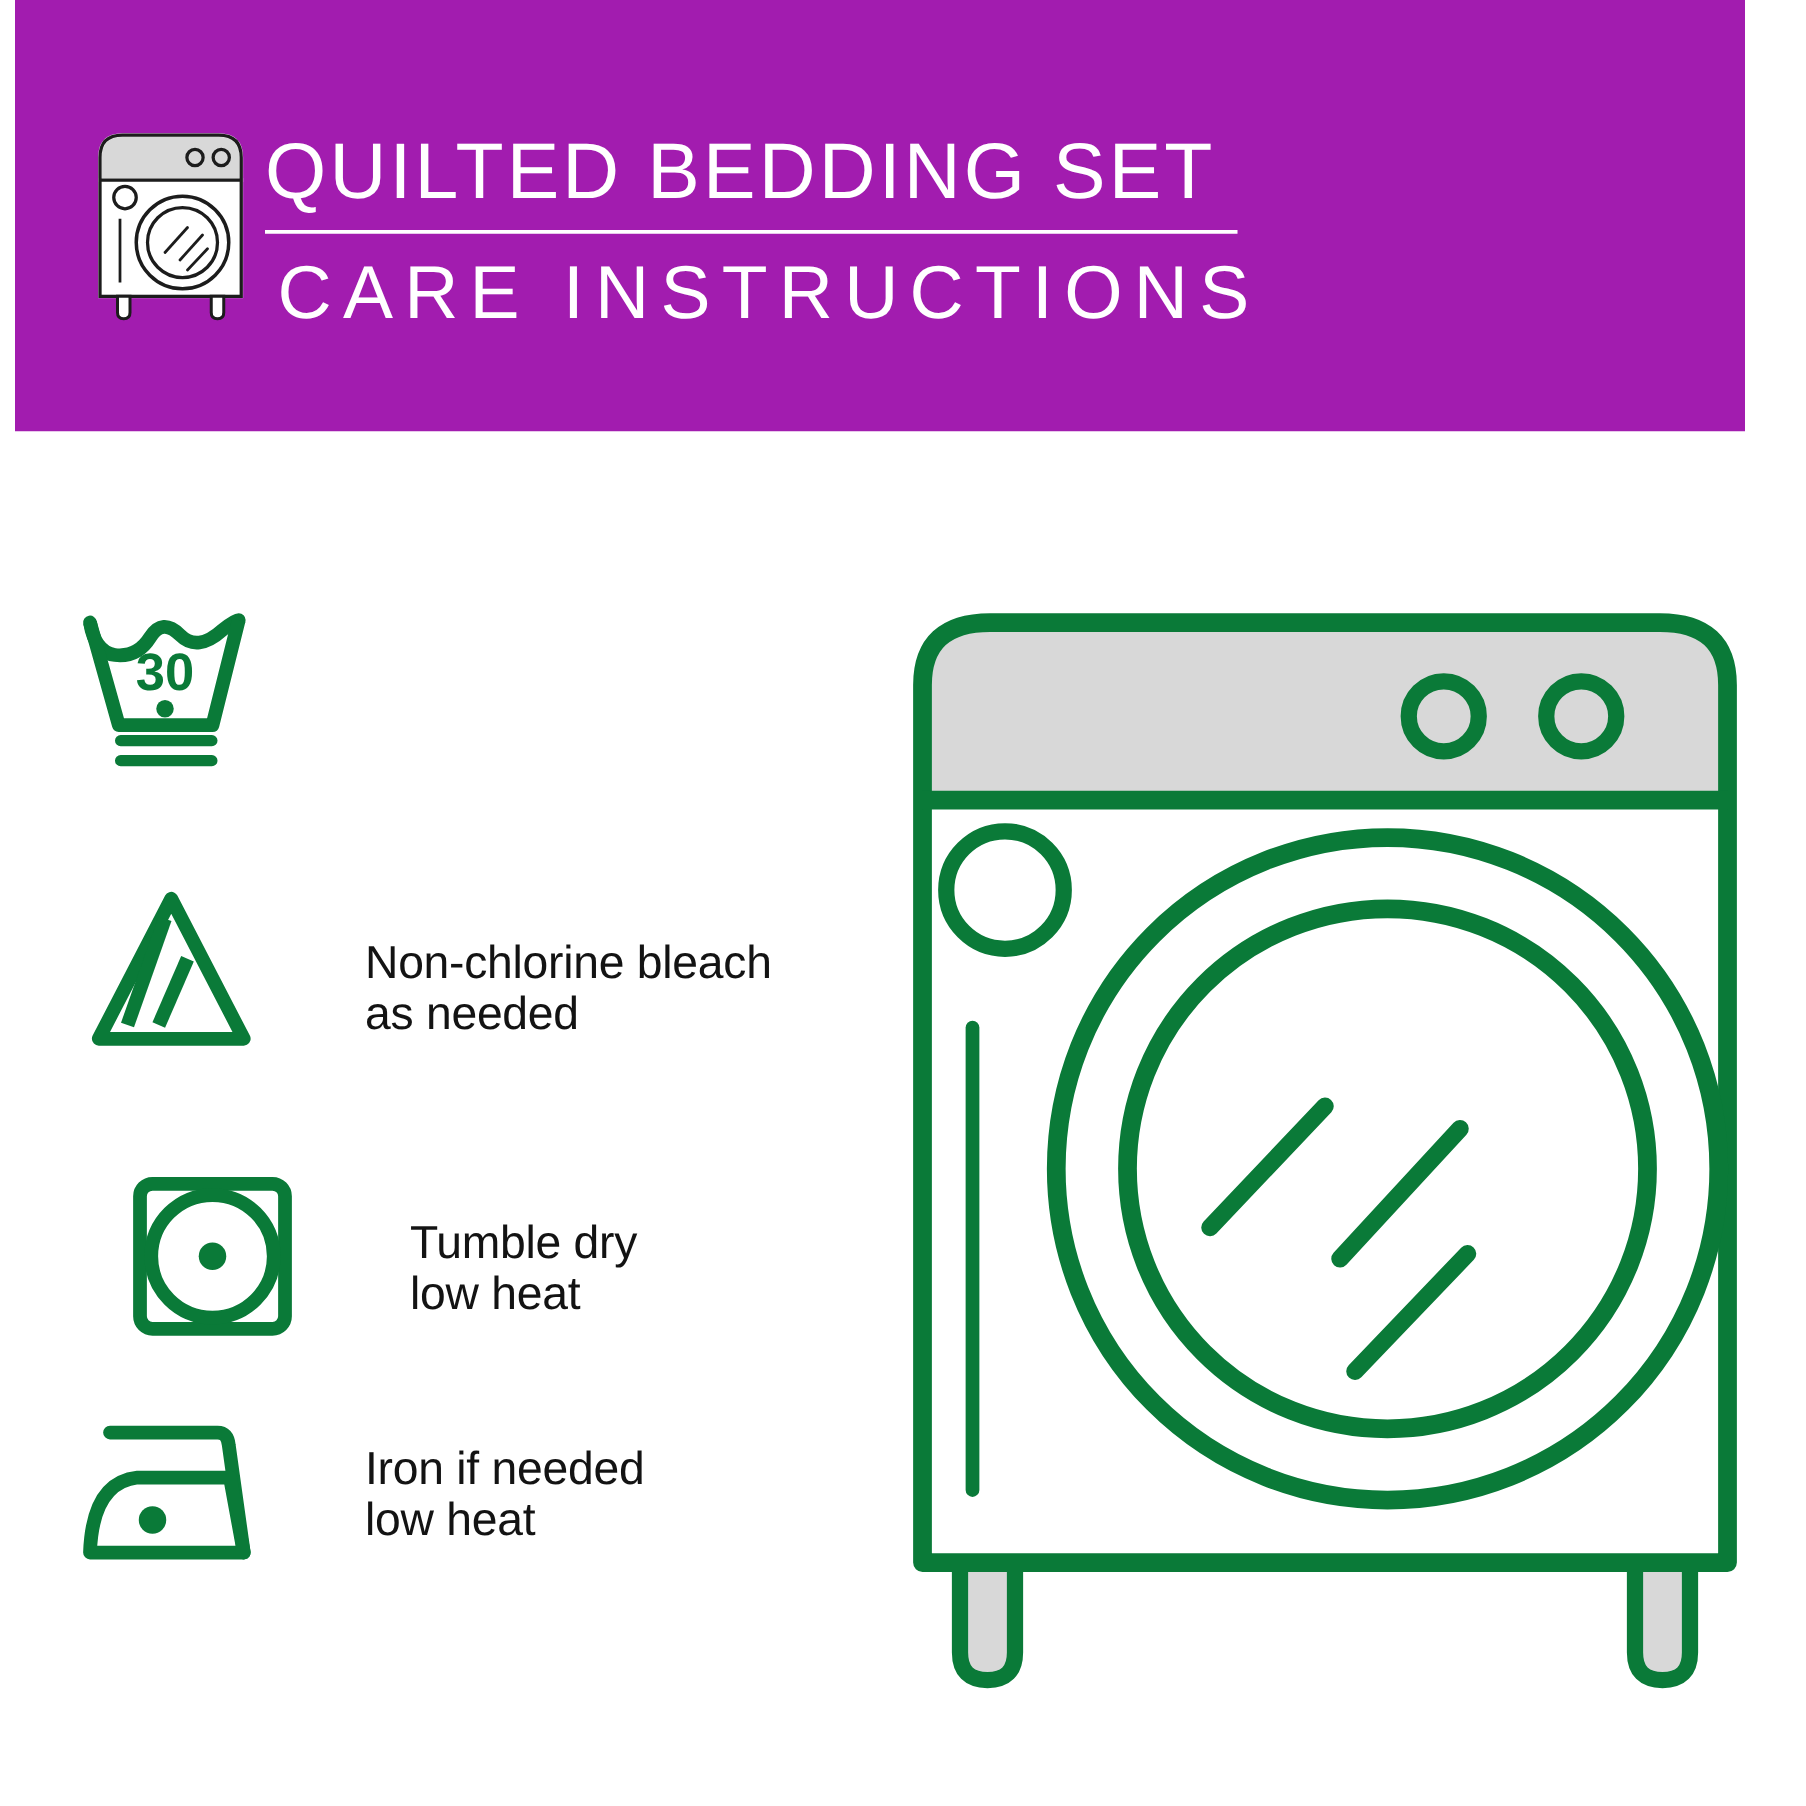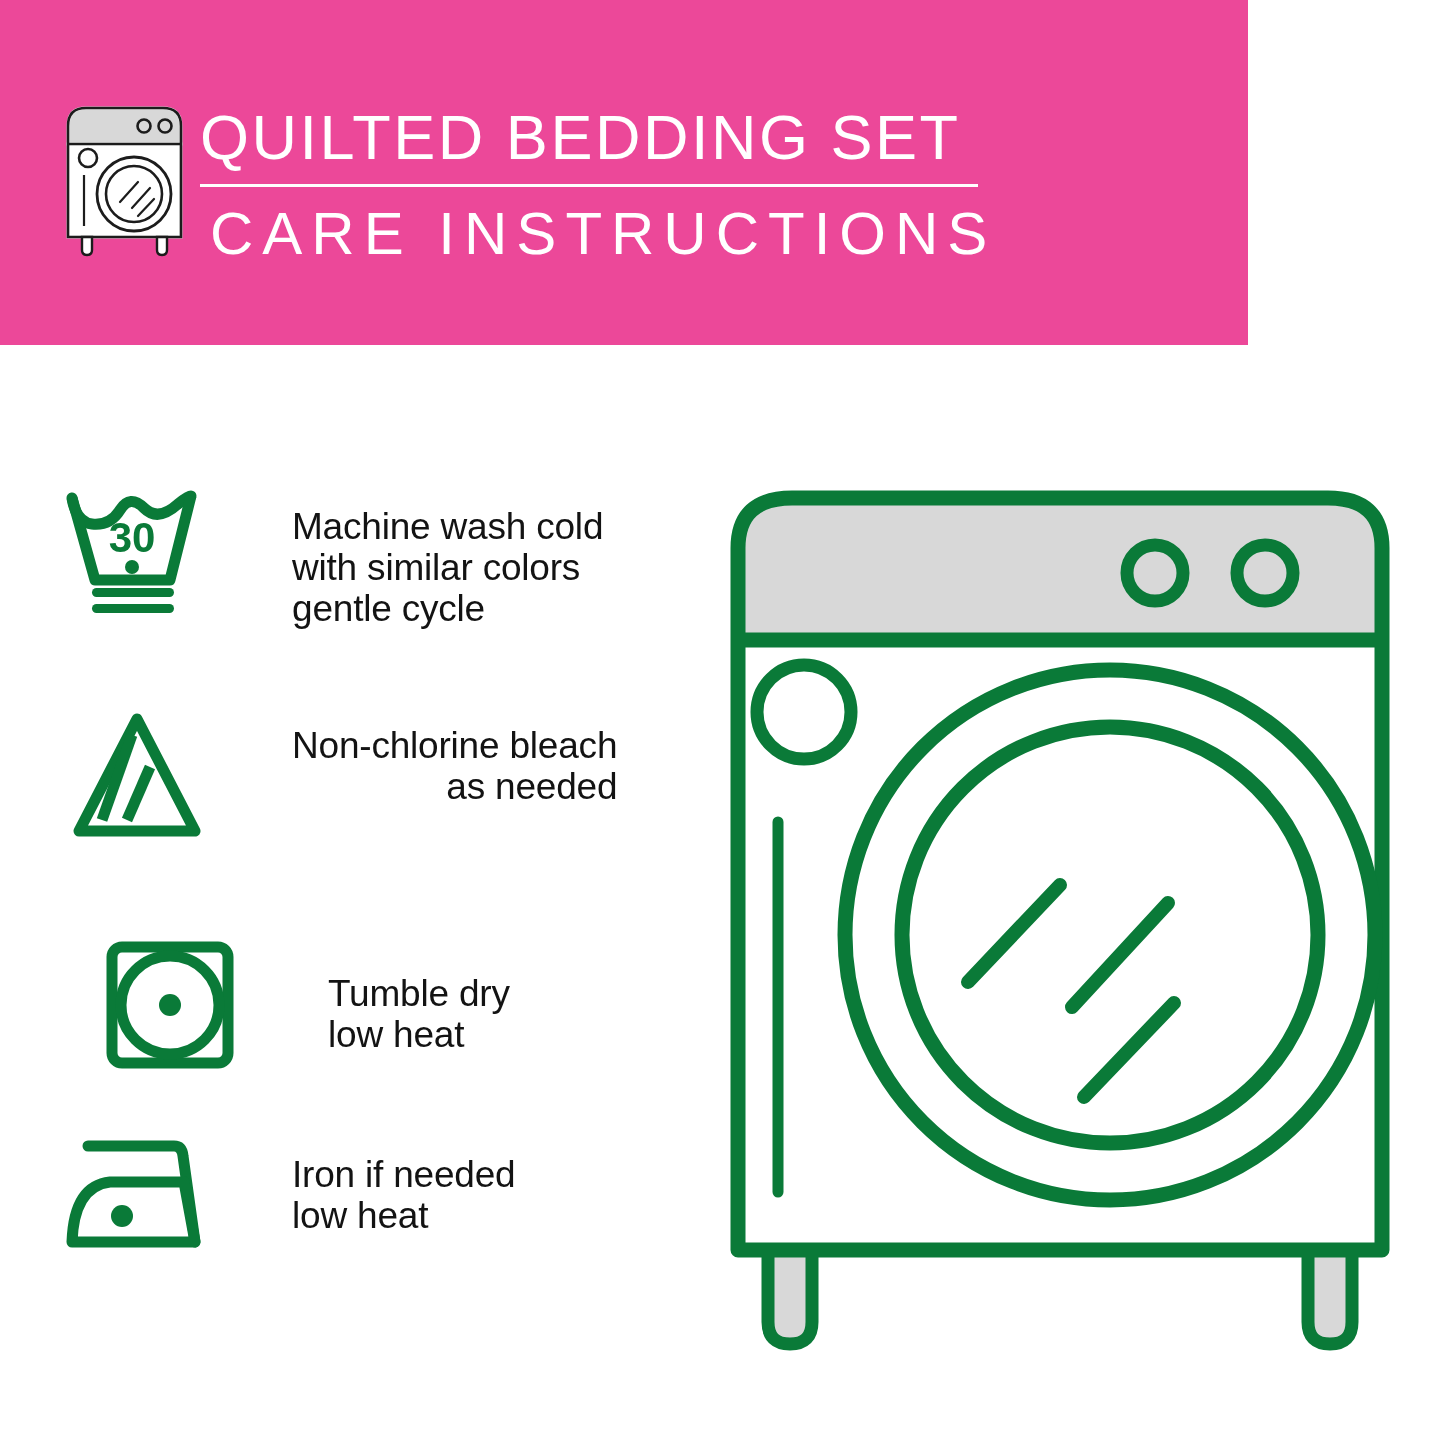--- a/index.html
+++ b/index.html
@@ -14,24 +14,24 @@
     position: relative;
     width: 1445px;
     height: 1445px;
     background: #ffffff;
     overflow: hidden;
   }
 
   
   #header-band {
     position: absolute;
-    left: 0; top: 0;
-    width: 1248px;
+    left: 12px; top: 0;
+    width: 1384px;
     height: 345px;
-    background: #ec4899;
+    background: #a21caf;
   }
   #header-icon {
     position: absolute;
     left: 62px;
     top: 98px;
     width: 125px;
     height: 160px;
   }
   #header-text-block {
     position: absolute;
@@ -95,21 +95,21 @@
     margin-left: 55px;
     margin-top: 22px;
     color: #131313;
     font-size: 37px;
     line-height: 41px;
     font-weight: 400;
     letter-spacing: -0.2px;
     white-space: pre-line;
   }
   .care-row.r0 .care-label { margin-top: 26px; }
-  .care-row.r1 .care-label { margin-top: 20px; text-align: right; }
+  .care-row.r1 .care-label { margin-top: 44px; }
   .care-row.r2 .care-label { margin-top: 38px; }
   .care-row.r3 .care-label { margin-top: 30px; }
 
   
   #washer-illustration {
     position: absolute;
     left: 720px;
     top: 480px;
     width: 680px;
     height: 880px;
@@ -168,23 +168,20 @@
           <path d="M10 18 L33 100 L108 100 L129 16" fill="none" stroke="#0a7a38" stroke-width="11" stroke-linejoin="round"></path>
 
           <text x="70" y="72" font-family="'Liberation Sans',sans-serif" font-size="42" font-weight="700" fill="#0a7a38" text-anchor="middle">30</text>
 
           <circle cx="70" cy="87" r="7" fill="#0a7a38"></circle>
 
           <rect x="30" y="108" width="82" height="9" rx="4.5" fill="#0a7a38"></rect>
           <rect x="30" y="124" width="82" height="9" rx="4.5" fill="#0a7a38"></rect>
         </svg>
       </div>
-      <div class="care-label">Machine wash cold
-with similar colors
-gentle cycle</div>
     </div>
 
     <div class="care-row r1">
       <div class="care-symbol">
         <svg viewBox="0 0 150 140" width="150" height="140" xmlns="http://www.w3.org/2000/svg">
 
           <path d="M75 14 L133 126 L17 126 Z" fill="none" stroke="#0a7a38" stroke-width="11" stroke-linejoin="round"></path>
 
           <line x1="70" y1="30" x2="40" y2="115" stroke="#0a7a38" stroke-width="11" stroke-linecap="butt"></line>
           <line x1="88" y1="62" x2="65" y2="115" stroke="#0a7a38" stroke-width="11" stroke-linecap="butt"></line>

